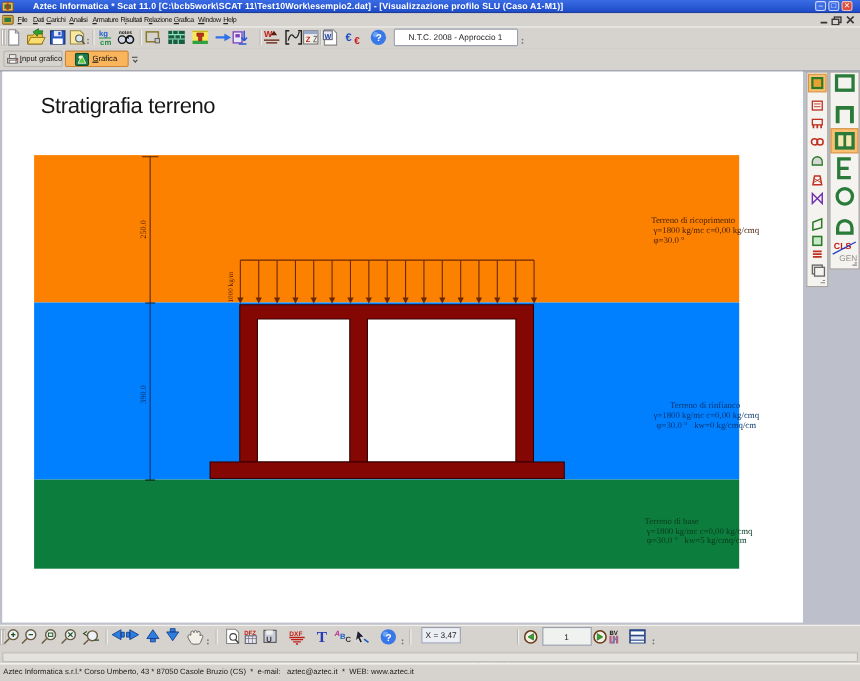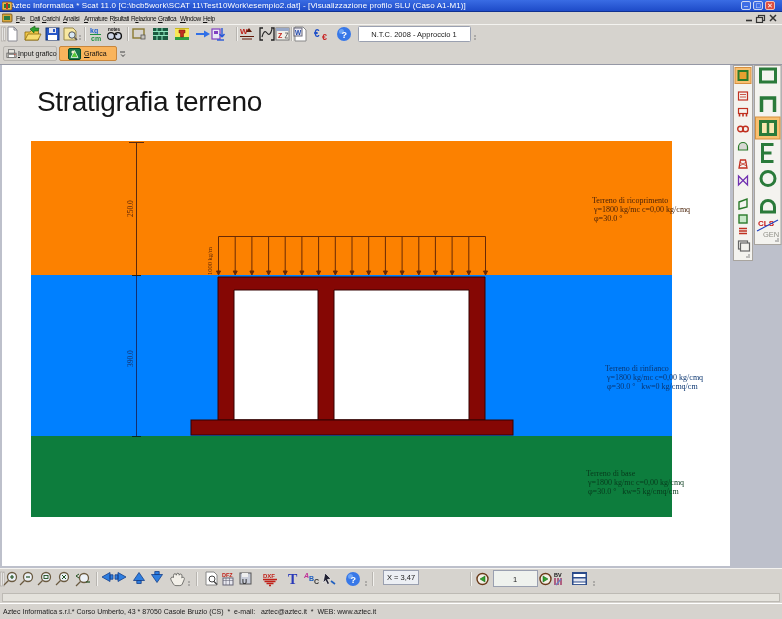--- a/index.html
+++ b/index.html
@@ -3,39 +3,39 @@
 <meta charset="utf-8">
 <style>
   html,body{margin:0;padding:0;}
   body{width:782px;height:619px;position:relative;overflow:hidden;
        font-family:"Liberation Sans",sans-serif;background:#BDC0CB;}
   .abs{position:absolute;}
   
   #titlebar{left:0;top:0;width:782px;height:12px;
     background:linear-gradient(#3A6CE4,#1E4BC8);
     border-bottom:1px solid #10308F;box-sizing:border-box;}
-  #titletext{left:10px;top:1px;color:#fff;font-size:8px;font-weight:normal;
+  #titletext{left:30px;top:1px;color:#fff;font-size:8px;font-weight:bold;
     white-space:nowrap;letter-spacing:0.12px;}
   .tbtn{top:1px;width:10px;height:9px;border-radius:2px;
     border:1px solid #cfd8f2;box-sizing:border-box;
     font-size:7px;line-height:7px;color:#fff;text-align:center;}
   
   #menurow{left:0;top:12px;width:782px;height:12px;background:#D6D3CE;}
   .menuitem{position:absolute;top:2.5px;font-size:6.5px;letter-spacing:-0.4px;color:#111;white-space:nowrap;}
   .menuitem u{text-decoration:underline;}
   
   #toolrow{left:0;top:24px;width:782px;height:20px;background:#D6D3CE;
     border-top:1px solid #F4F3F0;box-sizing:border-box;}
   
   #tabrow{left:0;top:44px;width:782px;height:20px;background:#D6D3CE;}
   
   #workspace{left:0;top:64px;width:782px;height:504px;background:#BDC0CB;
     border-top:1px solid #9598A5;box-sizing:border-box;}
   #canvas{left:2px;top:0px;width:728px;height:501px;background:#fff;}
-  #bigtitle{left:35px;top:21px;font-size:28px;color:#161616;
+  #bigtitle{left:35px;top:21px;font-size:20px;color:#161616;
     letter-spacing:-0.35px;}
   
   #lay-o{left:29px;top:76px;width:641px;height:134px;background:#FC8100;}
   #lay-b{left:29px;top:210px;width:641px;height:161px;background:#0080FF;}
   #lay-g{left:29px;top:371px;width:641px;height:81px;background:#0D7D3D;}
   .op{background:#fff;}
   .anno{position:absolute;font-family:"Liberation Serif",serif;
     font-size:8px;line-height:9px;white-space:pre;margin-left:46px;}
   
   #bottombar{left:0;top:568px;width:782px;height:24px;background:#D6D3CE;
@@ -270,21 +270,21 @@
         <line x1="130" y1="210.5" x2="139" y2="210.5" stroke="#222" stroke-width="1"></line>
         <line x1="130" y1="371.5" x2="139" y2="371.5" stroke="#0A3018" stroke-width="1"></line>
         <text x="0" y="0" transform="translate(131,152) rotate(-90)" font-family="Liberation Serif,serif" font-size="7.5" fill="#5A2408">250.0</text>
         <text x="0" y="0" transform="translate(131,302) rotate(-90)" font-family="Liberation Serif,serif" font-size="7.5" fill="#16316B">390.0</text>
         <text x="0" y="0" transform="translate(210,210) rotate(-90)" font-family="Liberation Serif,serif" font-size="6.5" fill="#5A2408">1000 kg/m</text>
       </svg>
 
       <div class="anno" style="left:544px;top:131px;color:#4A2208;">Terreno di ricoprimento
  γ=1800 kg/mc c=0,00 kg/cmq
  φ=30.0 °</div>
-      <div class="anno" style="left:557px;top:299px;color:#0A3570;">Terreno di rinfianco
+      <div class="anno" style="left:544px;top:299px;color:#0A3570;text-align:center;">Terreno di rinfianco
  γ=1800 kg/mc c=0,00 kg/cmq
  φ=30.0 °   kw=0 kg/cmq/cm</div>
       <div class="anno" style="left:538px;top:404px;color:#073A1C;">Terreno di base
  γ=1800 kg/mc c=0,00 kg/cmq
  φ=30.0 °   kw=5 kg/cmq/cm</div>
     </div>
     <svg class="abs" style="left:733px;top:0px" width="49" height="200">
 
       <rect x="0.5" y="0.5" width="19" height="195" fill="#F4F3EF" stroke="#A8A49E"></rect>
       <rect x="2" y="2.5" width="16" height="16" fill="#F8C070" stroke="#D88F3E"></rect>

